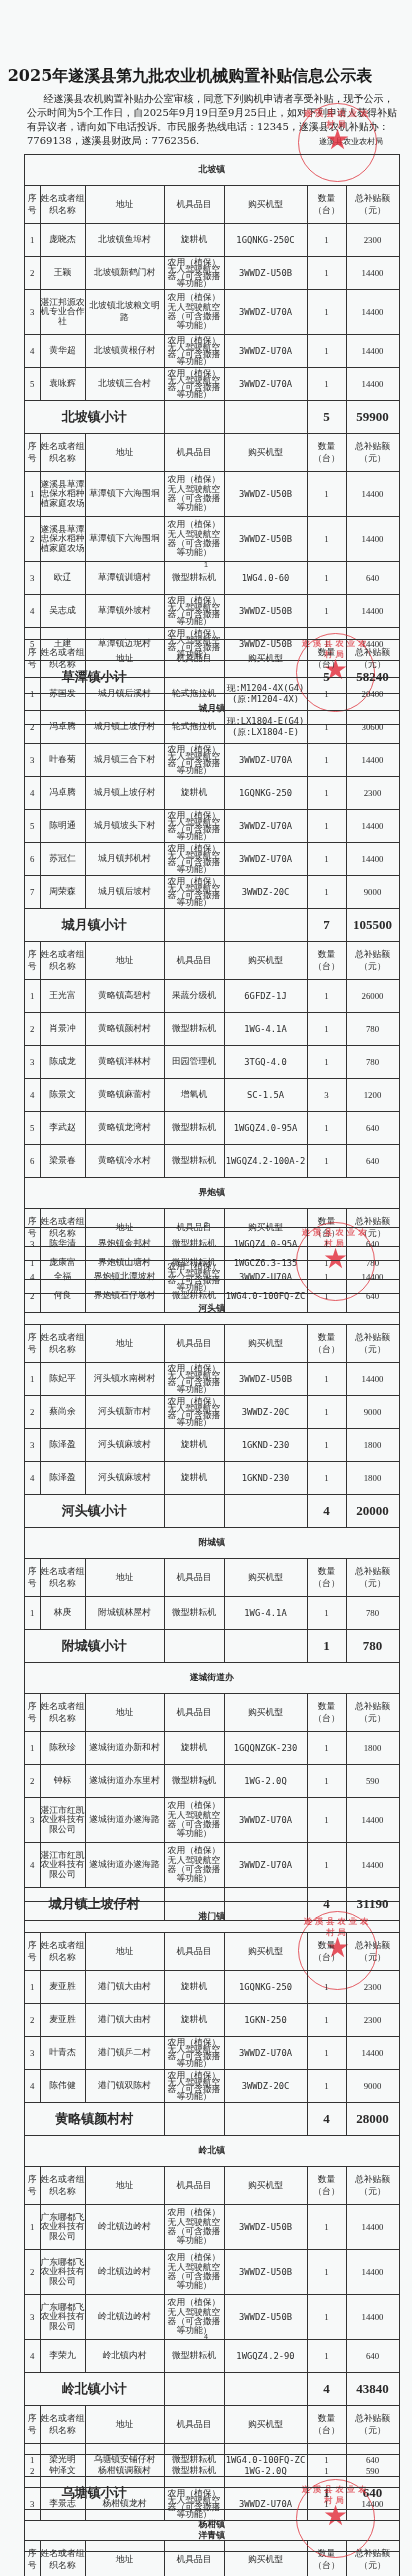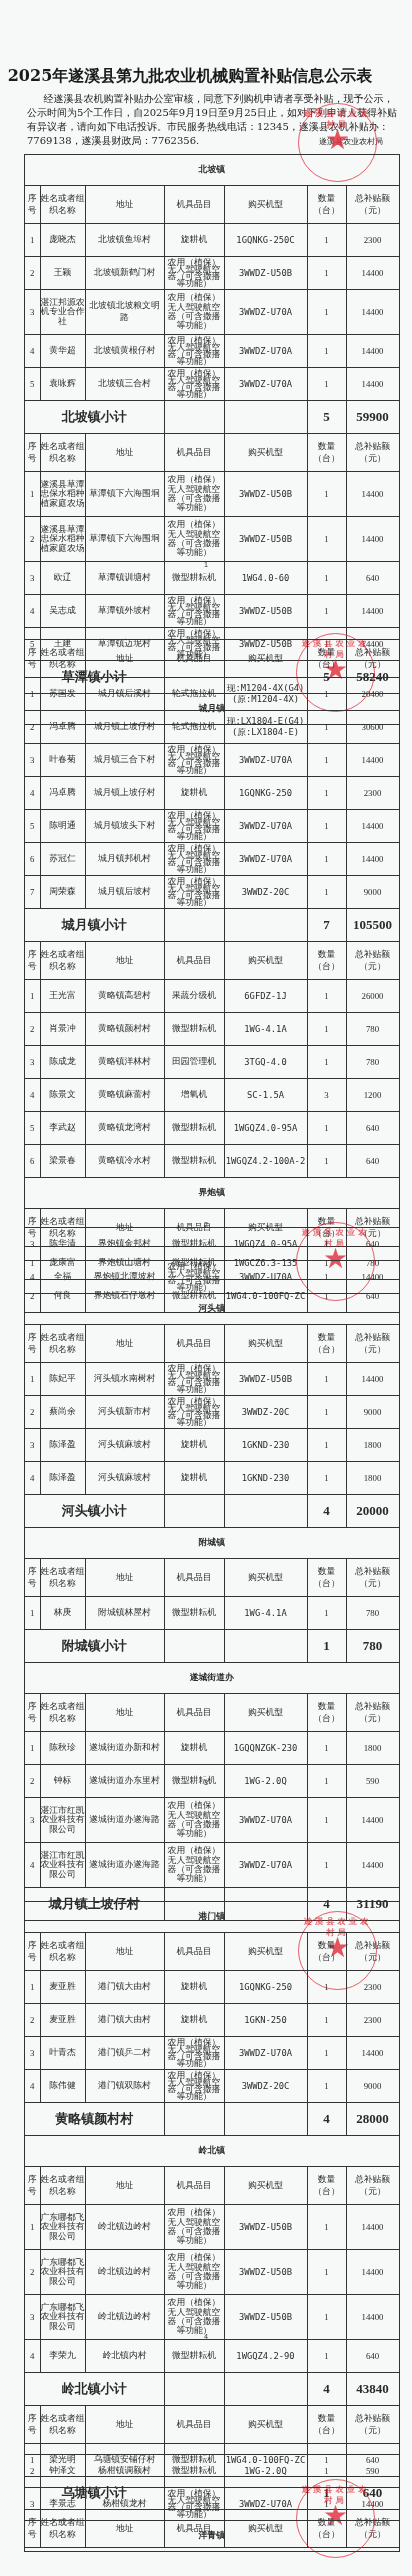--- a/index.html
+++ b/index.html
@@ -691,20 +691,23 @@
         <td class="num">1</td>
         <td class="num">640</td>
       </tr>
       <tr class="sub">
         <td colspan="3">乌塘镇小计</td>
         <td></td>
         <td></td>
         <td class="num">1</td>
         <td class="num">640</td>
       </tr>
+      <tr>
+        <td colspan="7" class="town">杨柑镇</td>
+      </tr>
       <tr class="hdr">
         <td>序号</td>
         <td>姓名或者组织名称</td>
         <td>地址</td>
         <td>机具品目</td>
         <td>购买机型</td>
         <td>数量（台）</td>
         <td>总补贴额（元）</td>
       </tr>
     </tbody>

